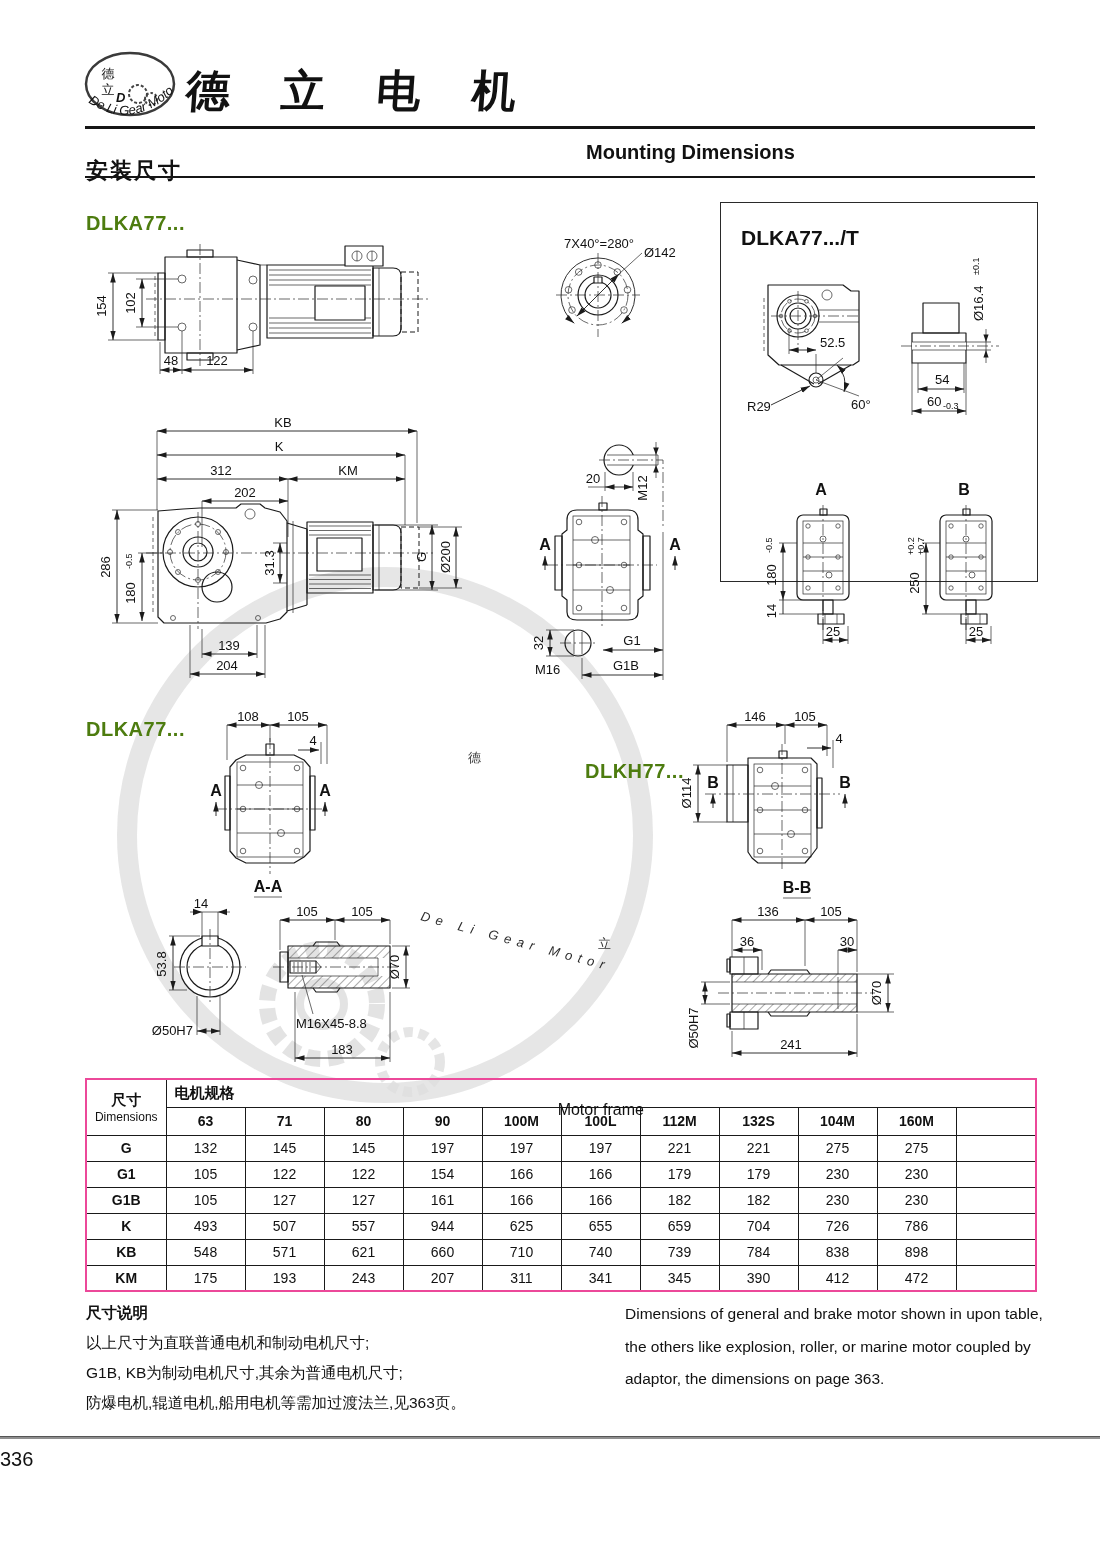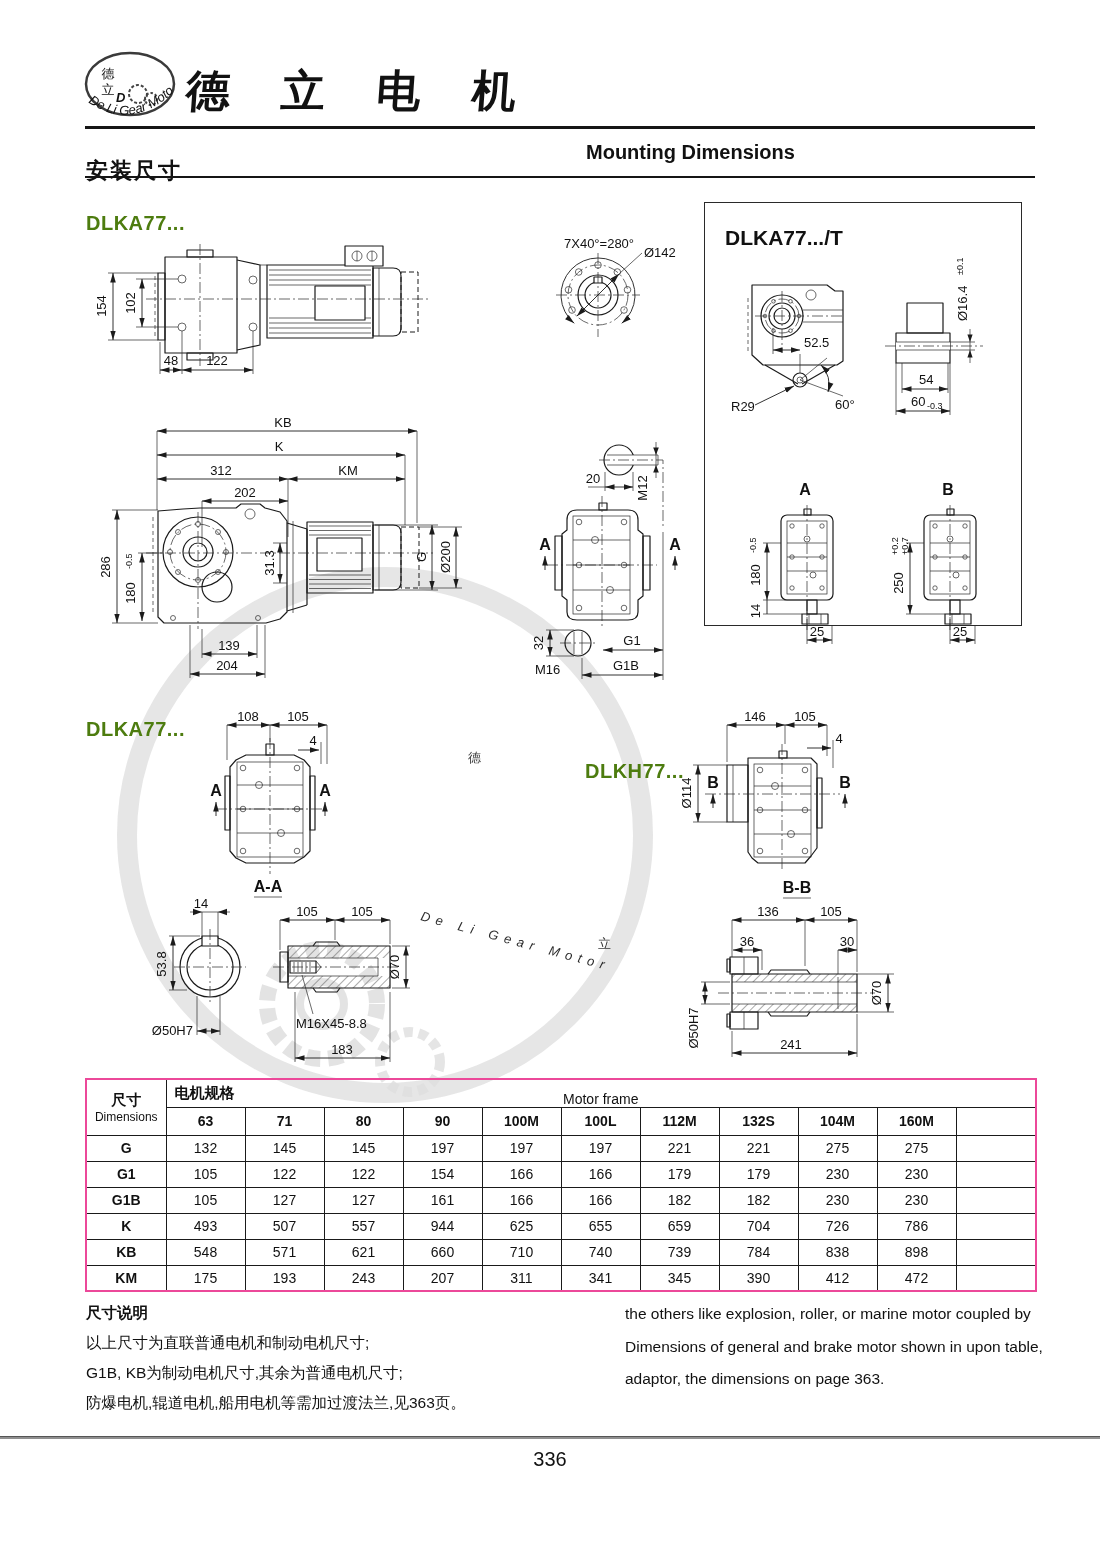--- a/index.html
+++ b/index.html
@@ -18,39 +18,39 @@
 svg text{font-family:"Liberation Sans","DejaVu Sans",sans-serif;font-size:13px;fill:#111}
 svg text.sm{font-size:9px}
 svg text.big{font-size:21px;font-weight:bold}
 svg text.vl{font-size:16px;font-weight:bold}
 svg text.mid{text-anchor:middle}
 .hline{position:absolute;background:#151515}
 .slabel{position:absolute;font-size:20px;font-weight:bold;letter-spacing:.5px;color:#4d7c0f}
 .title-zh{position:absolute;left:86px;top:156px;font-size:22px;font-weight:bold;letter-spacing:2px}
 .title-en{position:absolute;left:586px;top:141px;font-size:20px;font-weight:bold}
 .brand{position:absolute;left:186px;top:62px;font-family:"DejaVu Serif","Liberation Serif",serif;font-size:44px;font-weight:bold;letter-spacing:18px;transform:skewX(-4deg)}
-.tbox{position:absolute;left:704px;top:202px;width:318px;height:424px;border:1.5px solid #2a2a2a;background:transparent}
+.tbox{position:absolute;left:720px;top:202px;width:318px;height:380px;border:1.5px solid #2a2a2a;background:transparent}
 .dtable{position:absolute;left:85px;top:1078px}
 table{border-collapse:collapse;table-layout:fixed}
 td{border:1.3px solid #1a1a1a;text-align:center;font-size:14px;height:26px;background:transparent}
 table{border:2px solid #ec4899}
 td.c0{width:80px}
 td.fcol{width:79px;font-weight:bold}
 td.ecol{width:80px}
 td.rl{font-weight:bold}
 .dzh{font-size:15px;font-weight:bold}
 .den{font-size:12px}
 td.ghead{position:relative;height:28px}
 .gzh{position:absolute;left:8px;top:4px;font-size:15px;font-weight:bold}
-.gen{position:absolute;left:0;right:0;top:11px;font-size:14px}
+.gen{position:absolute;left:0;right:0;top:21px;font-size:16px}
 tr.fr td{height:28px}
 .notes-zh{position:absolute;left:86px;top:1298px;font-size:15.5px;line-height:30px}
 .notes-en{position:absolute;left:625px;top:1298px;font-size:15.5px;line-height:32.5px}
 .nt{font-weight:bold}
-.pagenum{position:absolute;left:0;top:1448px;width:1100px;text-align:center;font-size:20px}
+.pagenum{position:absolute;left:0;top:1448px;width:1100px;font-size:20px}
 .wm{position:absolute;left:0;top:0;z-index:0}
 .content{position:absolute;left:0;top:0;z-index:1;width:1100px;height:1555px}
 </style>
 </head>
 <body>
 
 <div class="page">
 
 <svg width="0" height="0" aria-hidden="true">
 <defs>
@@ -785,22 +785,22 @@
         </table>
 </div>
 
 <div class="notes-zh">
   <div class="nt">尺寸说明</div>
   <div>以上尺寸为直联普通电机和制动电机尺寸;</div>
   <div>G1B, KB为制动电机尺寸,其余为普通电机尺寸;</div>
   <div>防爆电机,辊道电机,船用电机等需加过渡法兰,见363页。</div>
 </div>
 <div class="notes-en">
+  <div>Dimensions of general and brake motor shown in upon table,</div>
   <div>the others like explosion, roller, or marine motor coupled by</div>
-  <div>Dimensions of general and brake motor shown in upon table,</div>
   <div>adaptor, the dimensions on page 363.</div>
 </div>
 
 <div class="hline" style="left:0;top:1436px;width:1100px;height:3px;background:#8f8f8f;border-top:1px solid #555"></div>
 <div class="pagenum">336</div>
 
 </div>
 </div>
 
 </body></html>

